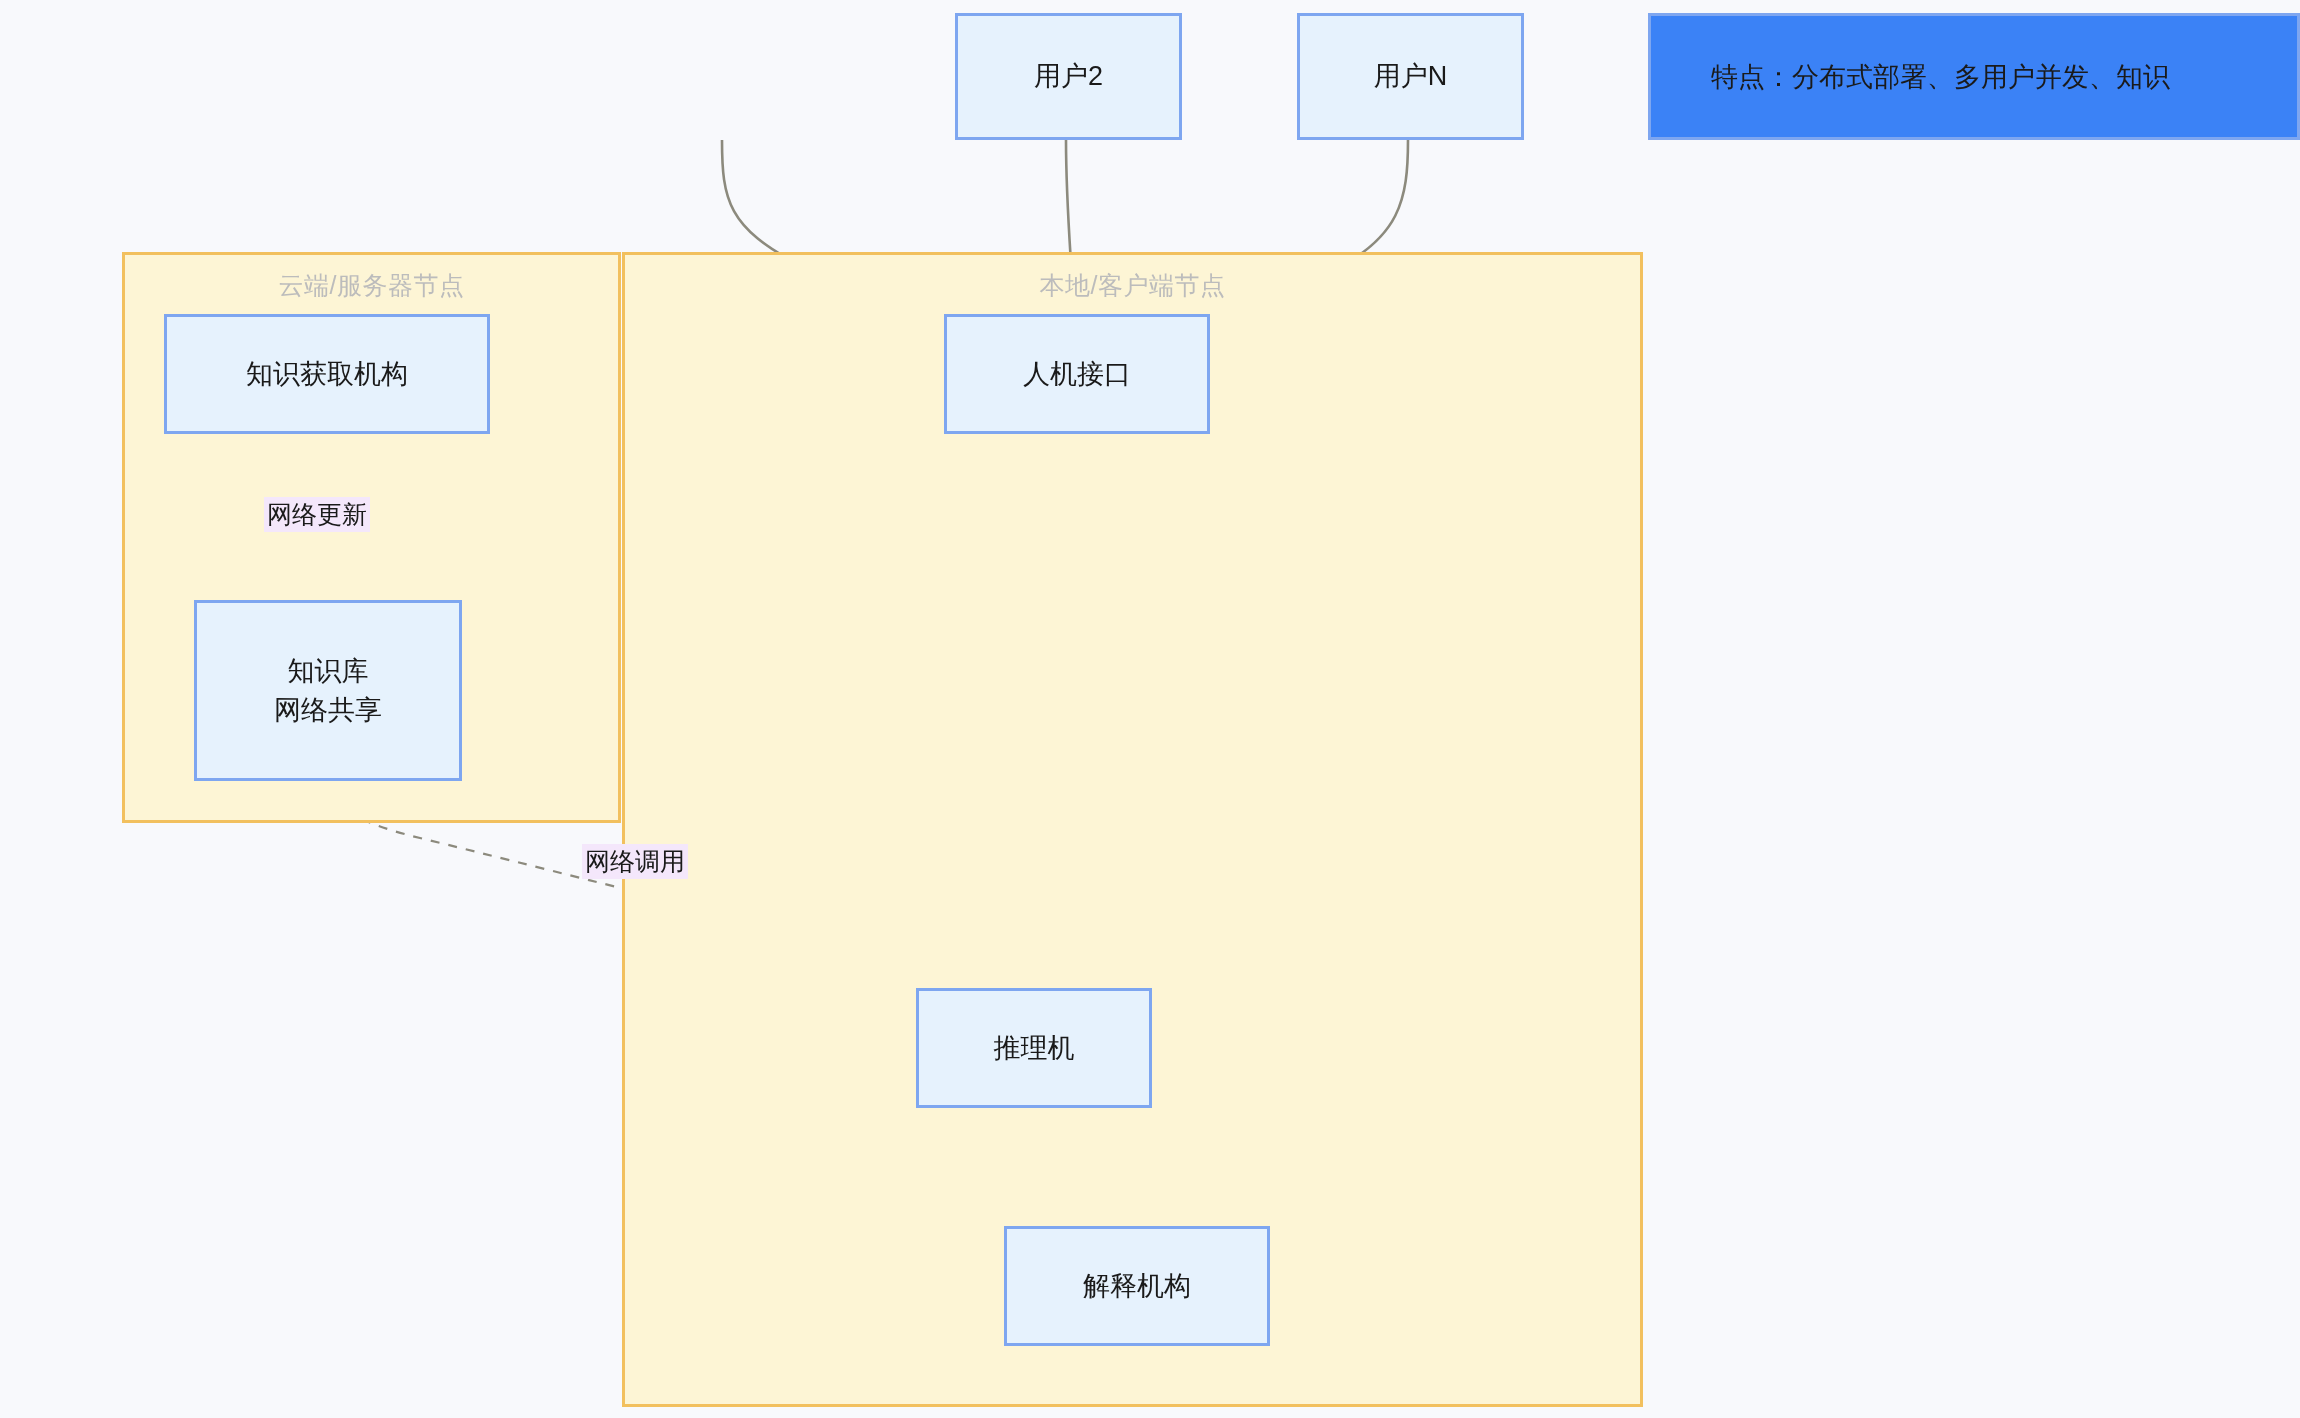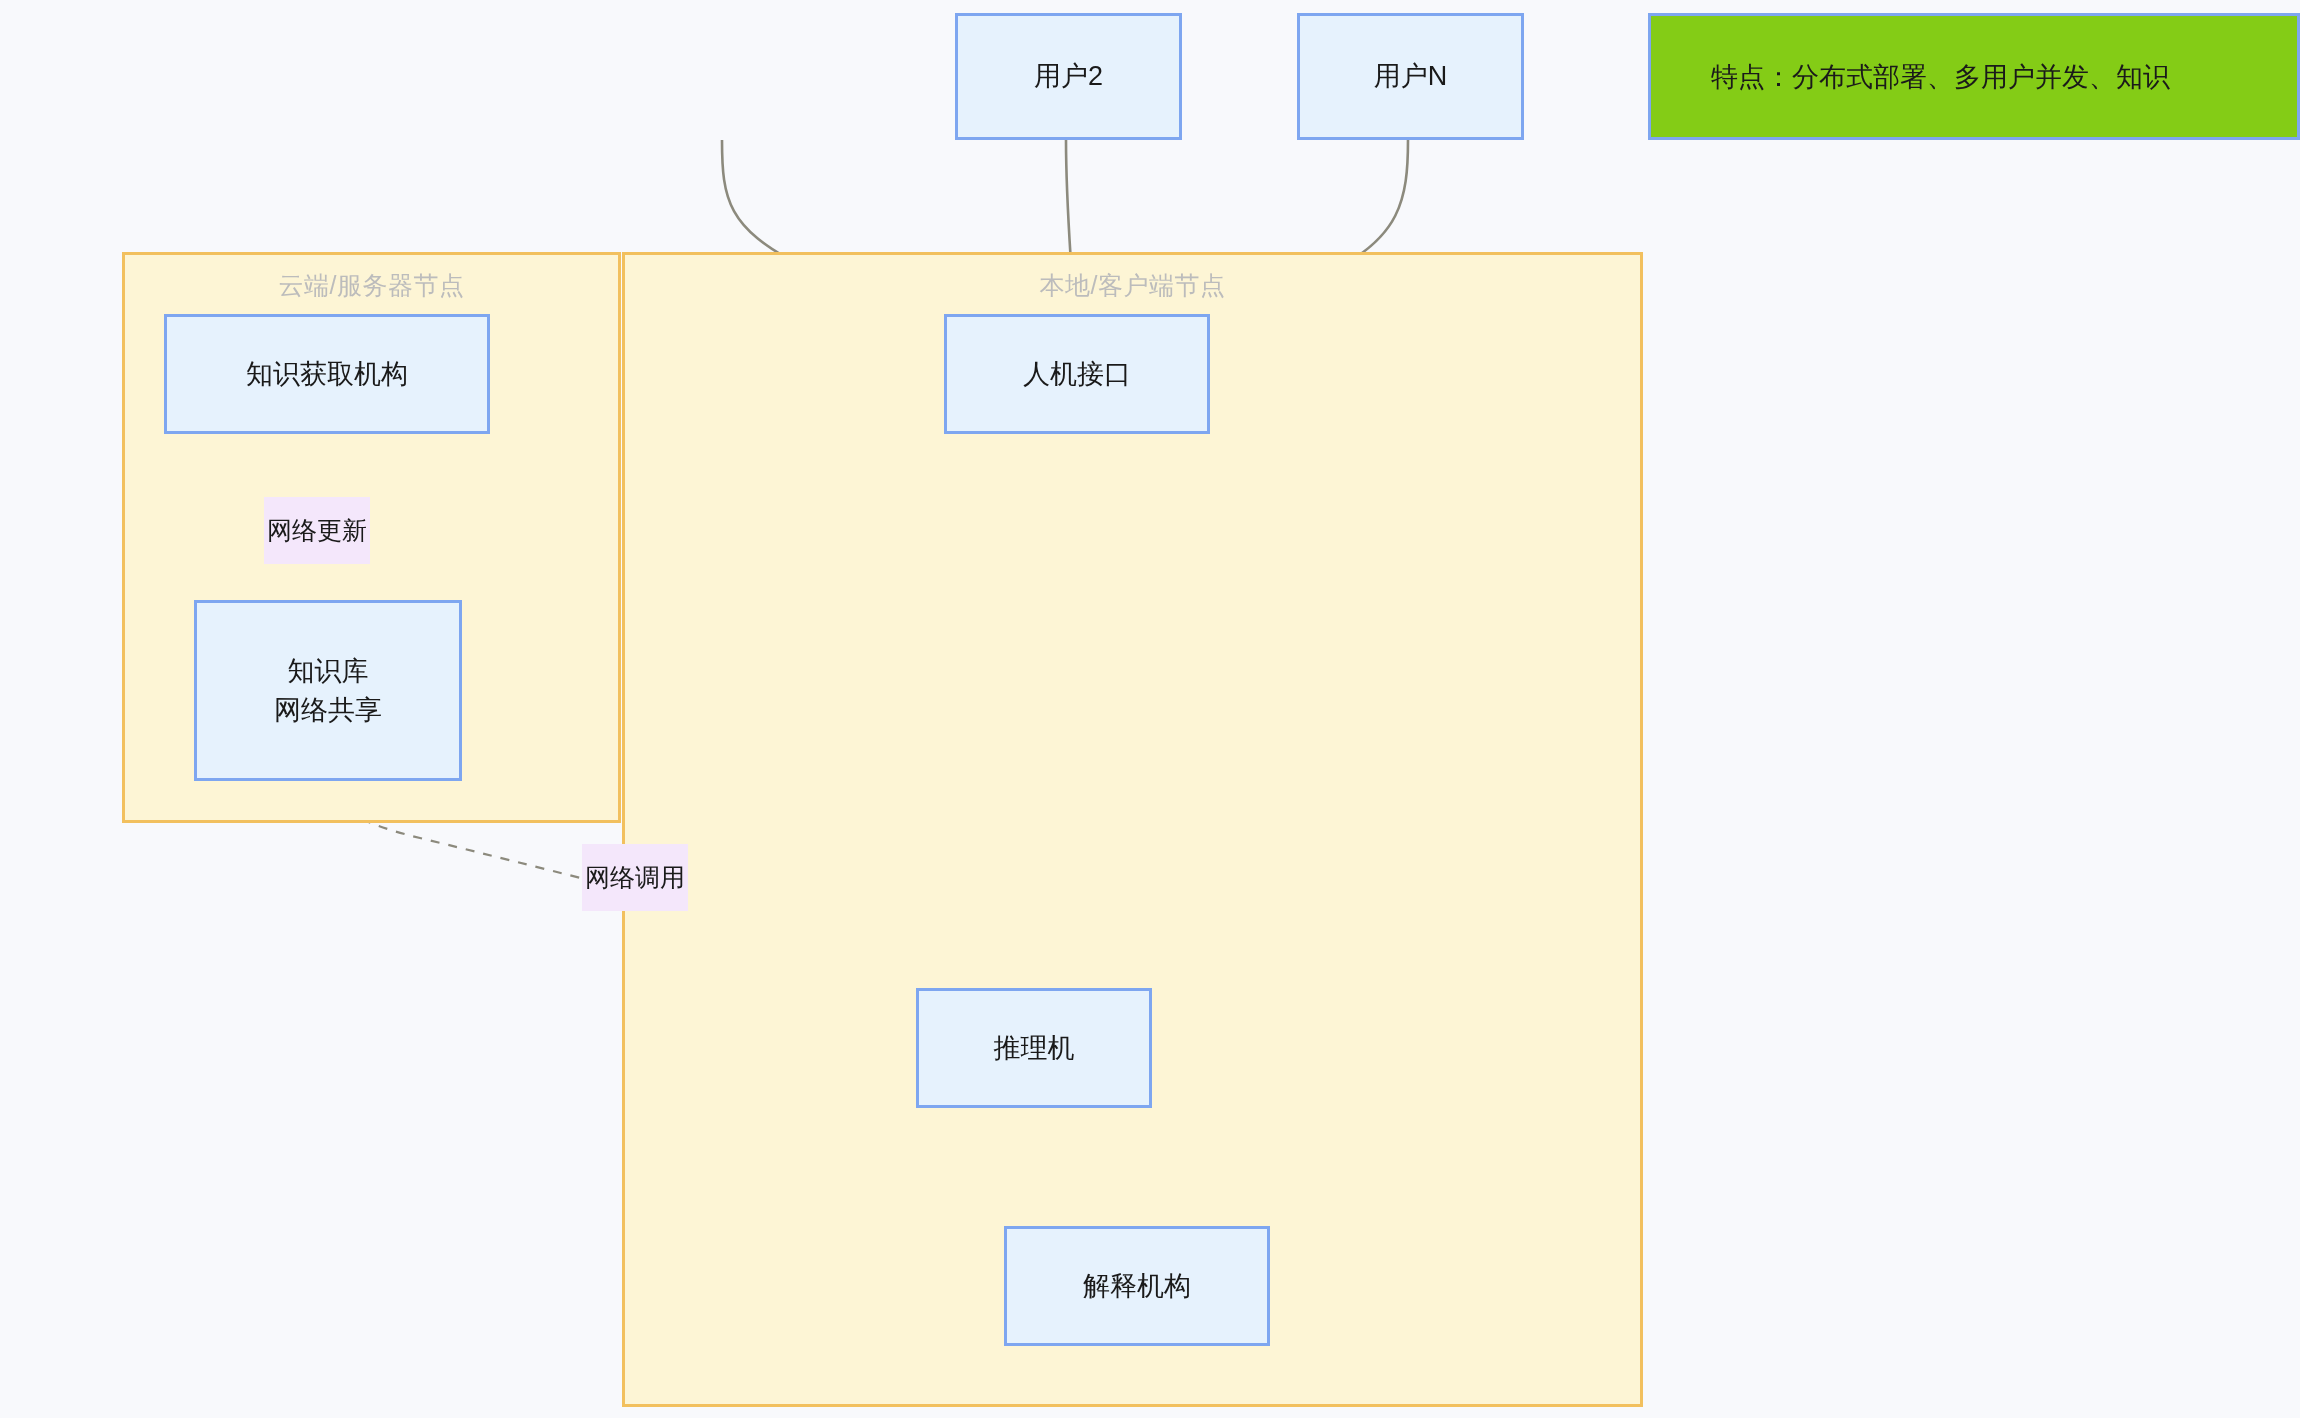--- a/index.html
+++ b/index.html
@@ -38,39 +38,39 @@
     align-items:center;
     justify-content:center;
     font-size:27px;
     color:#1a1a1a;
     line-height:1.42;
     text-align:center;
   }
   .node .multi{white-space:pre-line;}
   .note-box{
     position:absolute;
-    background:#84cc16;
+    background:#3b82f6;
     border:3px solid #7ea6f0;
     box-sizing:border-box;
     display:flex;
     align-items:center;
     justify-content:flex-start;
     padding-left:60px;
     font-size:27px;
     color:#1a1a1a;
     white-space:nowrap;
     overflow:hidden;
   }
   .edge-label{
     position:absolute;
     background:#f4e7fb;
     color:#1a1a1a;
     font-size:25px;
     line-height:1.25;
-    padding:18px 3px;
+    padding:2px 3px;
     white-space:nowrap;
   }
 </style>
 </head>
 <body>
 
 <div id="canvas">
 
   <svg class="edges" viewBox="0 0 2300 1418" xmlns="http://www.w3.org/2000/svg">
     <defs>

